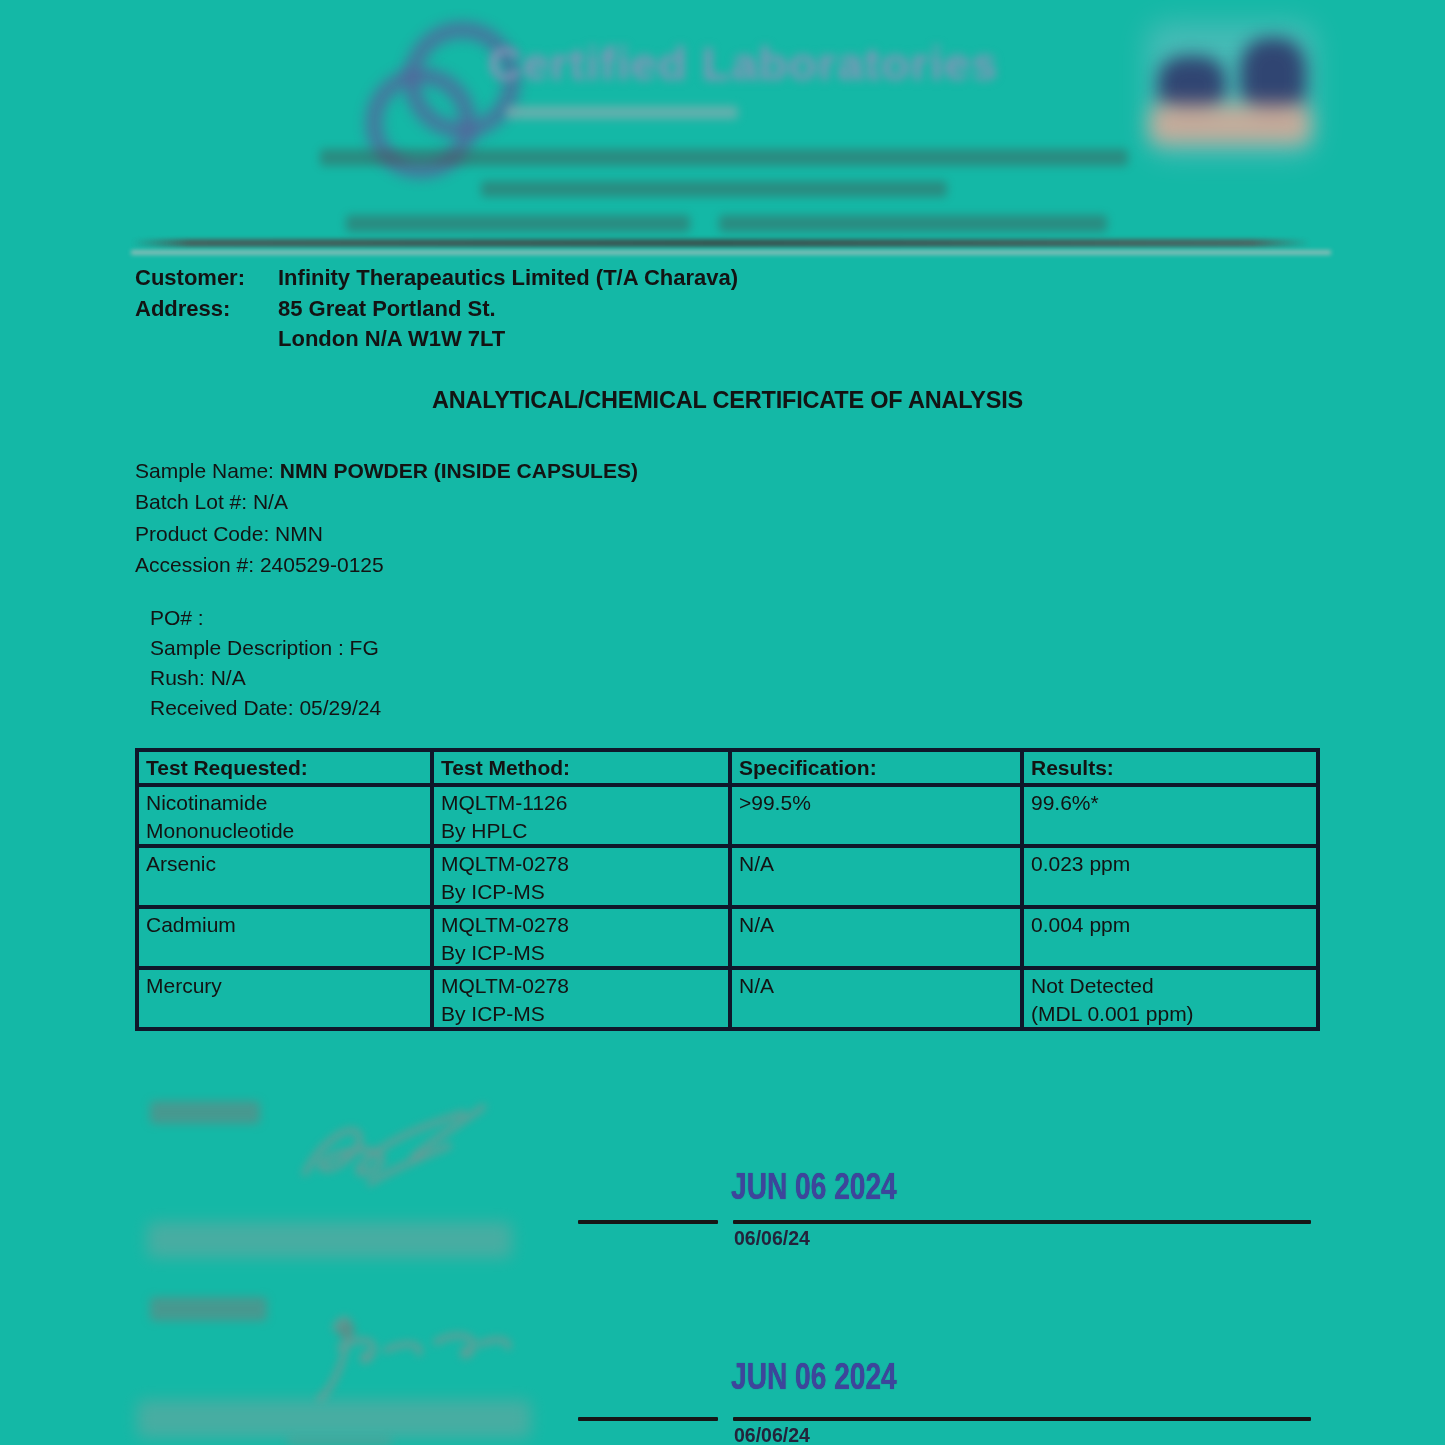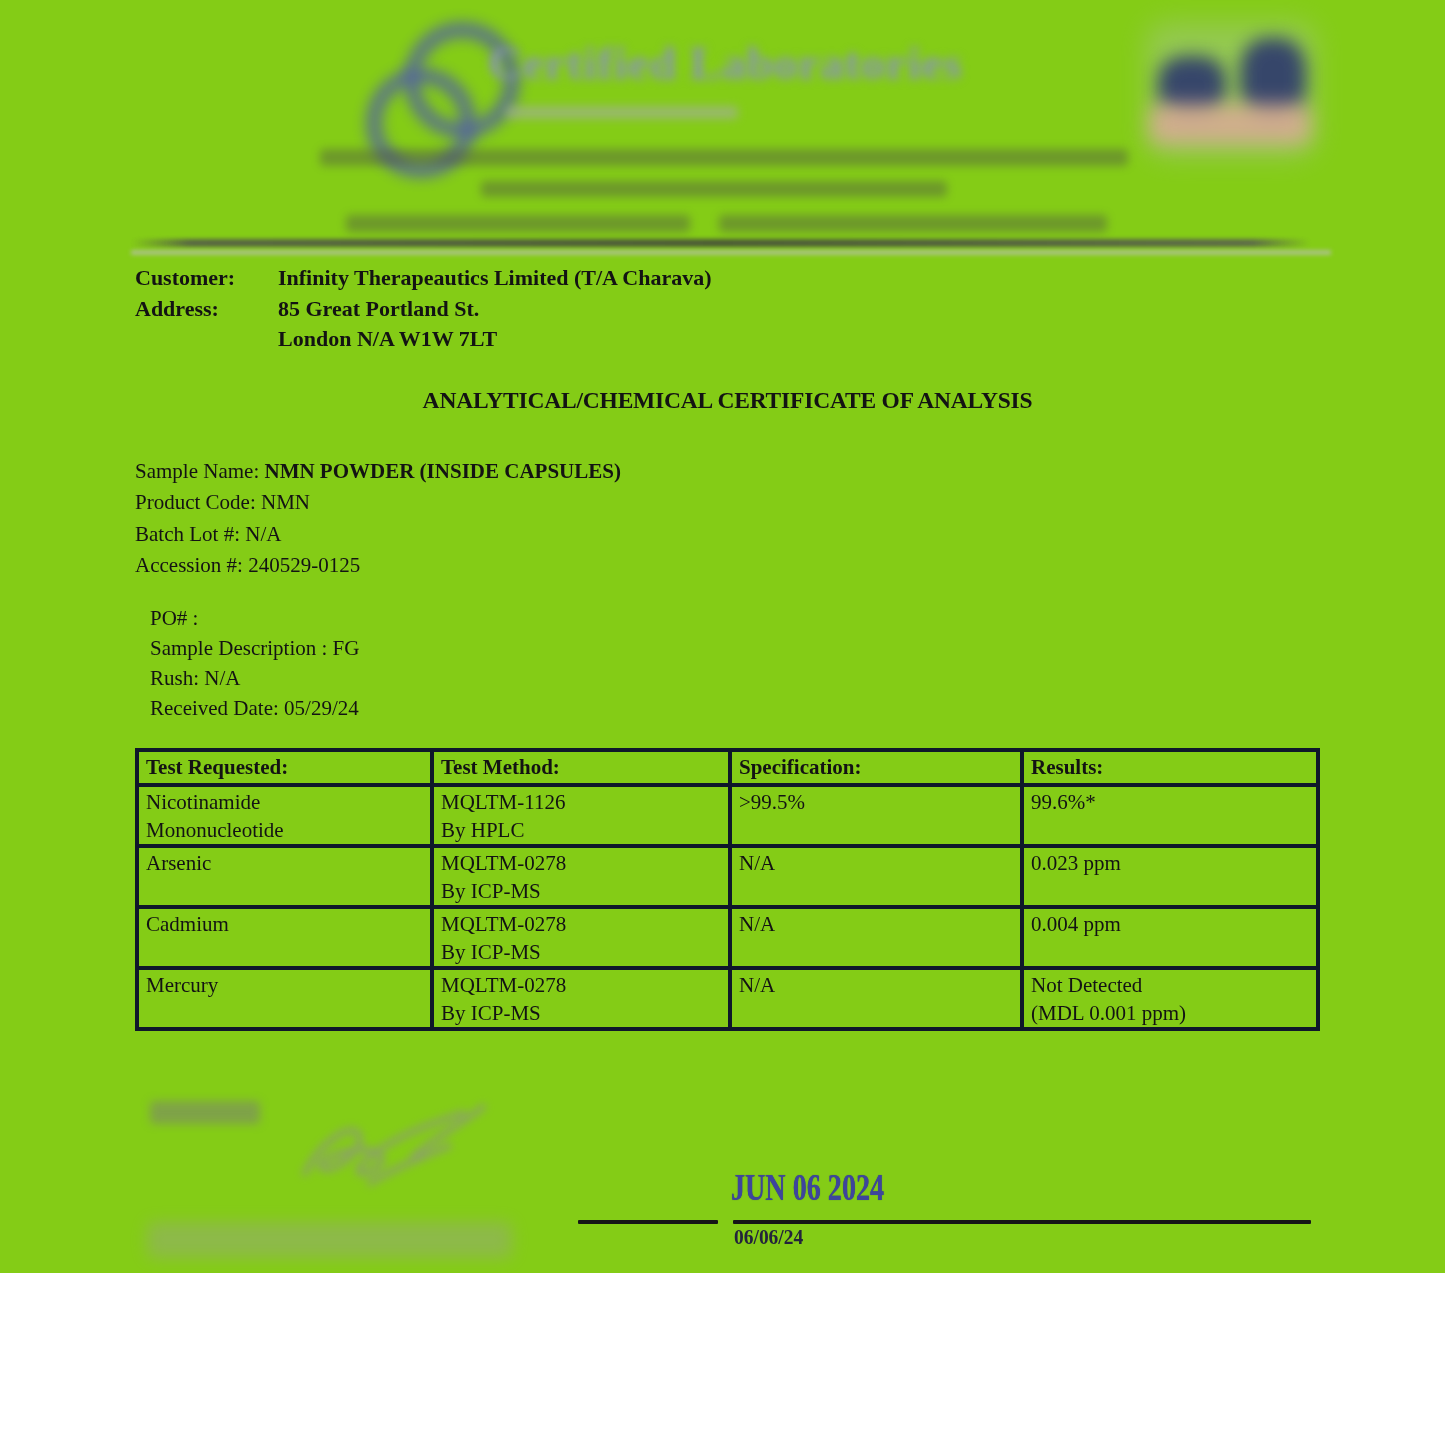--- a/index.html
+++ b/index.html
@@ -1,18 +1,18 @@
 <!DOCTYPE html>
 <html style="--stamp_blue: #3e459c; --date_ink: #23233b; --logo_blue: #8894b8; --emblem_navy: #54669c; --partner_navy: #2f3c6d; --partner_base_pink: #dbaa97;"><head>
 <meta charset="utf-8">
 <style>
   html,body{margin:0;padding:0;background:#ffffff;}
   #page{
-    position:relative;width:1445px;height:1273px;background:#84cc16;overflow:hidden;
-    font-family:Liberation Serif, serif;color:#131313;
+    position:relative;width:1445px;height:1445px;background:#14b8a6;overflow:hidden;
+    font-family:Liberation Sans, sans-serif;color:#131313;
   }
   .abs{position:absolute;}
 
   
   .ring{border-radius:50%;filter:blur(7px);opacity:.8;}
   .logo-text{
     font-size:47px;font-weight:700;letter-spacing:1px;
     color:var(--logo_blue);filter:blur(5px);white-space:nowrap;
   }
   .blur-bar{filter:blur(5px);border-radius:4px;}
@@ -91,22 +91,22 @@
   <div class="abs cust" style="left:135px;top:265px;">Customer:</div>
   <div class="abs cust" style="left:278px;top:265px;">Infinity Therapeautics Limited (T/A Charava)</div>
   <div class="abs cust" style="left:135px;top:296px;">Address:</div>
   <div class="abs cust" style="left:278px;top:296px;">85 Great Portland St.</div>
   <div class="abs cust" style="left:278px;top:326px;">London N/A W1W 7LT</div>
 
   <div class="abs doc-title">ANALYTICAL/CHEMICAL CERTIFICATE OF ANALYSIS</div>
 
   <div id="sample-block" class="abs info-block" style="left:135px;top:459px;">
       <div class="line"><span>Sample Name: </span><span class="bold">NMN POWDER (INSIDE CAPSULES)</span></div>
+      <div class="line"><span>Batch Lot #: </span><span>N/A</span></div>
       <div class="line"><span>Product Code: </span><span>NMN</span></div>
-      <div class="line"><span>Batch Lot #: </span><span>N/A</span></div>
       <div class="line"><span>Accession #: </span><span>240529-0125</span></div>
     </div>
   <div id="order-block" class="abs info-block" style="left:150px;top:606px;">
       <div class="line"><span>PO# :</span></div>
       <div class="line"><span>Sample Description : </span><span>FG</span></div>
       <div class="line"><span>Rush: </span><span>N/A</span></div>
       <div class="line"><span>Received Date: </span><span>05/29/24</span></div>
     </div>
 
   <table class="results abs" style="left:135px;top:748px;">

